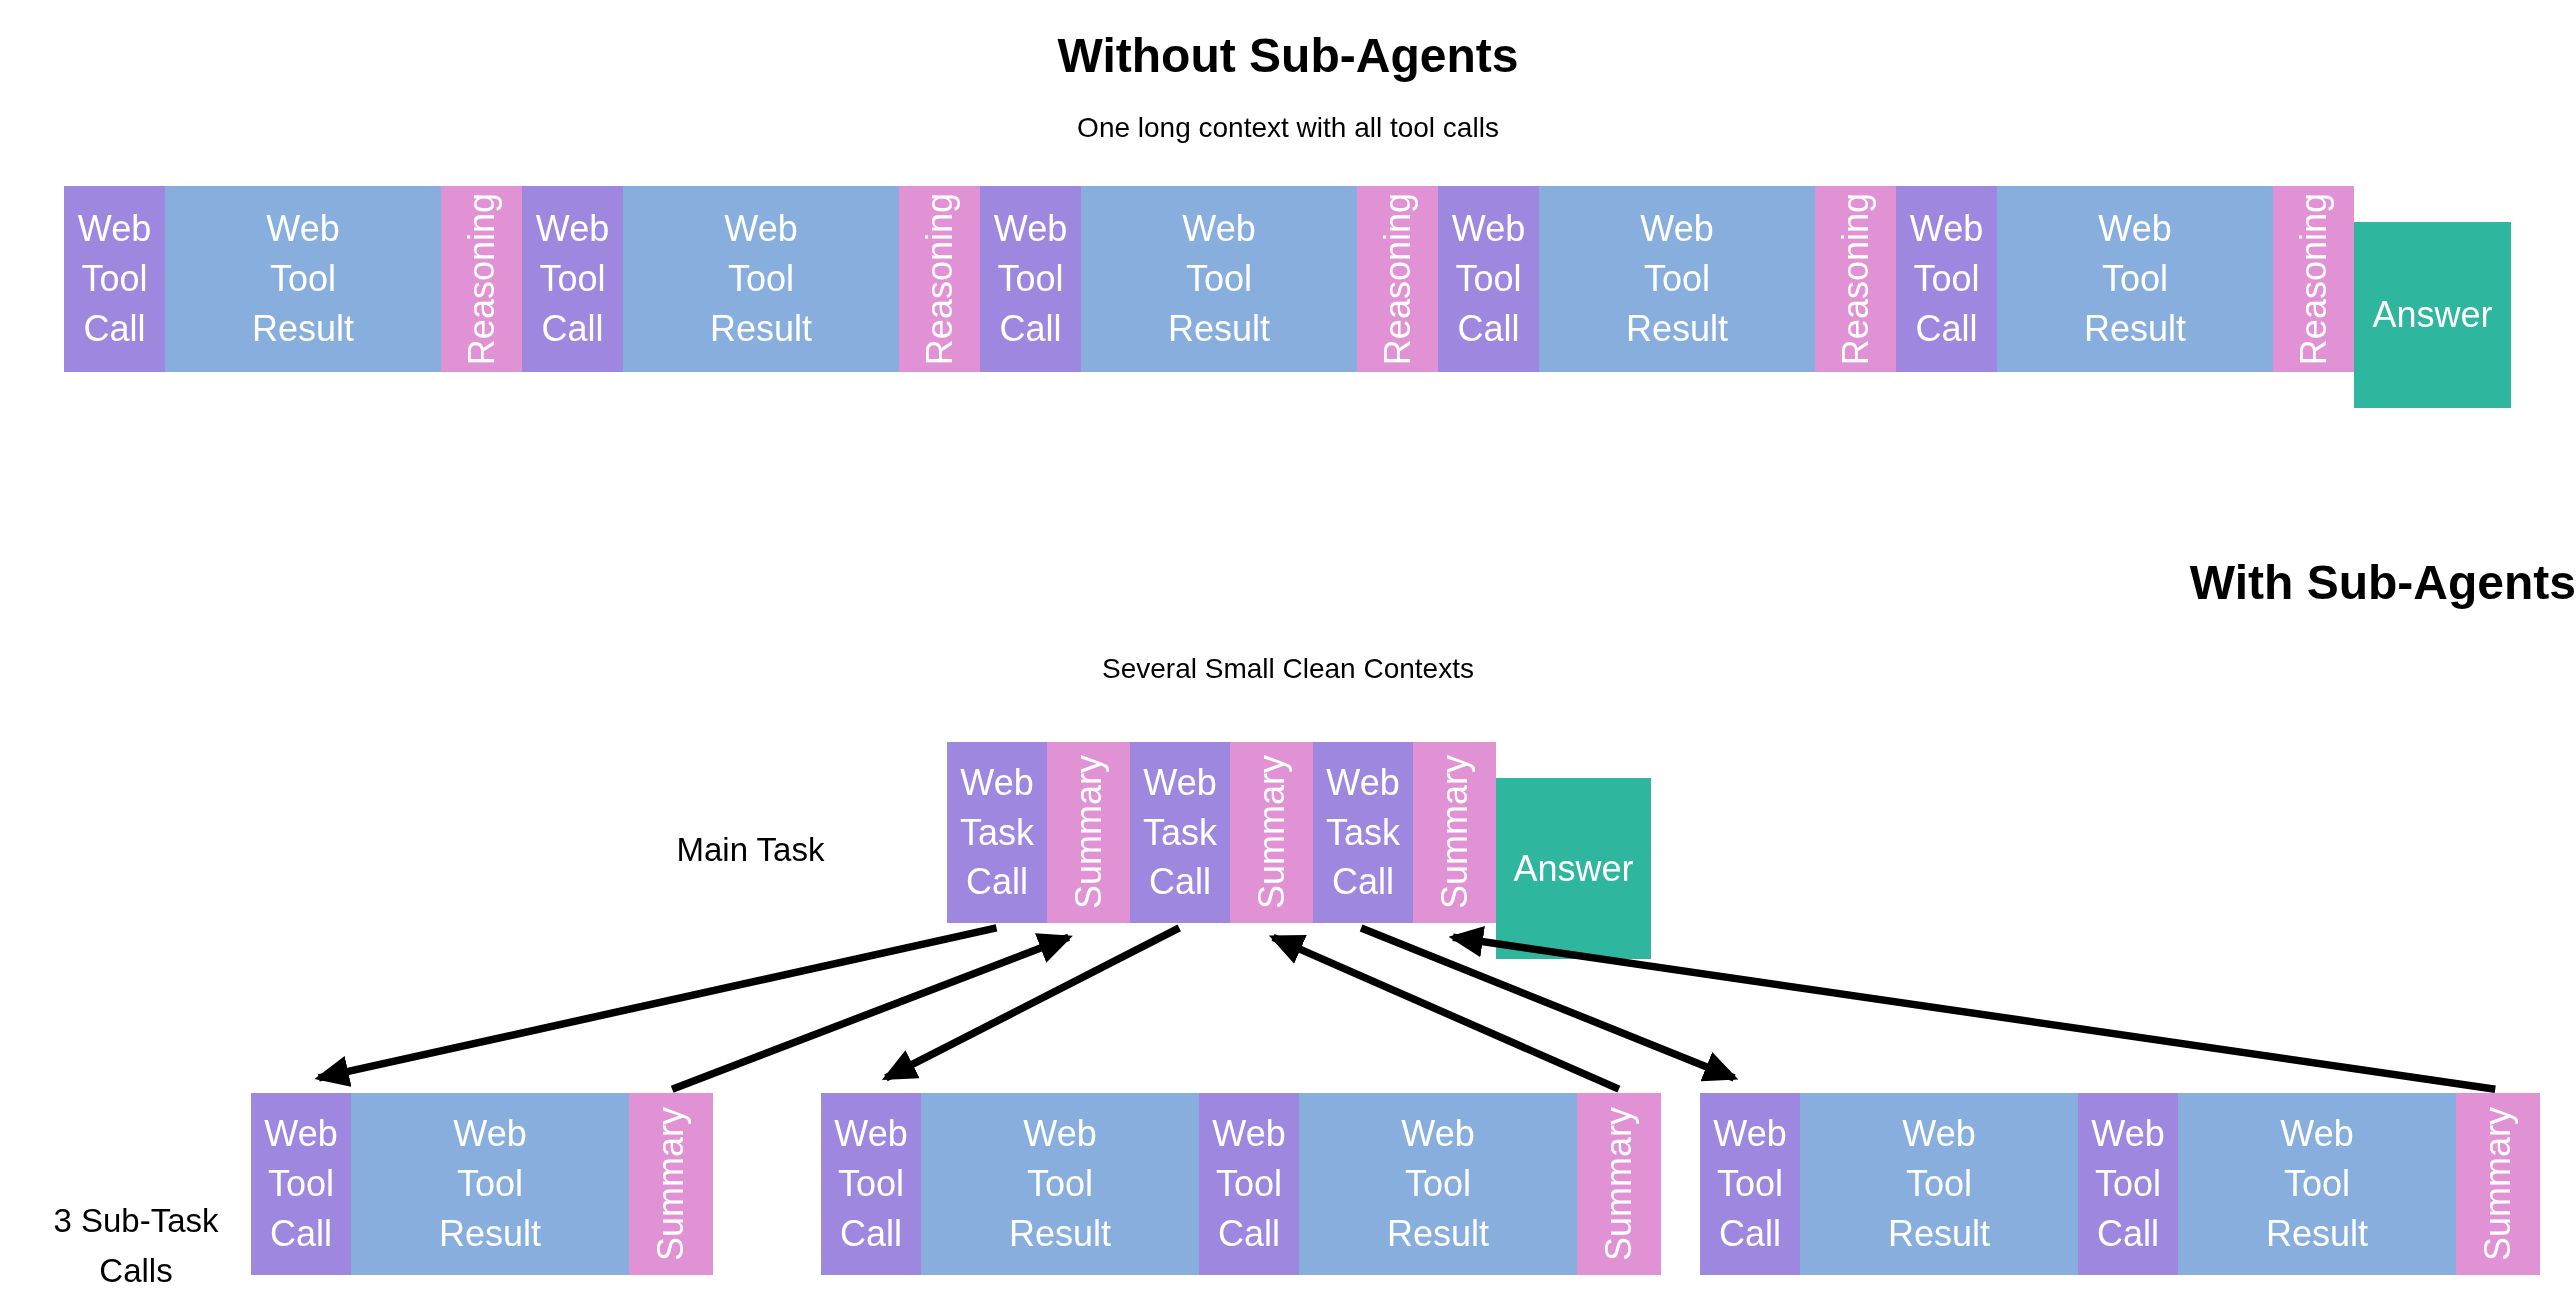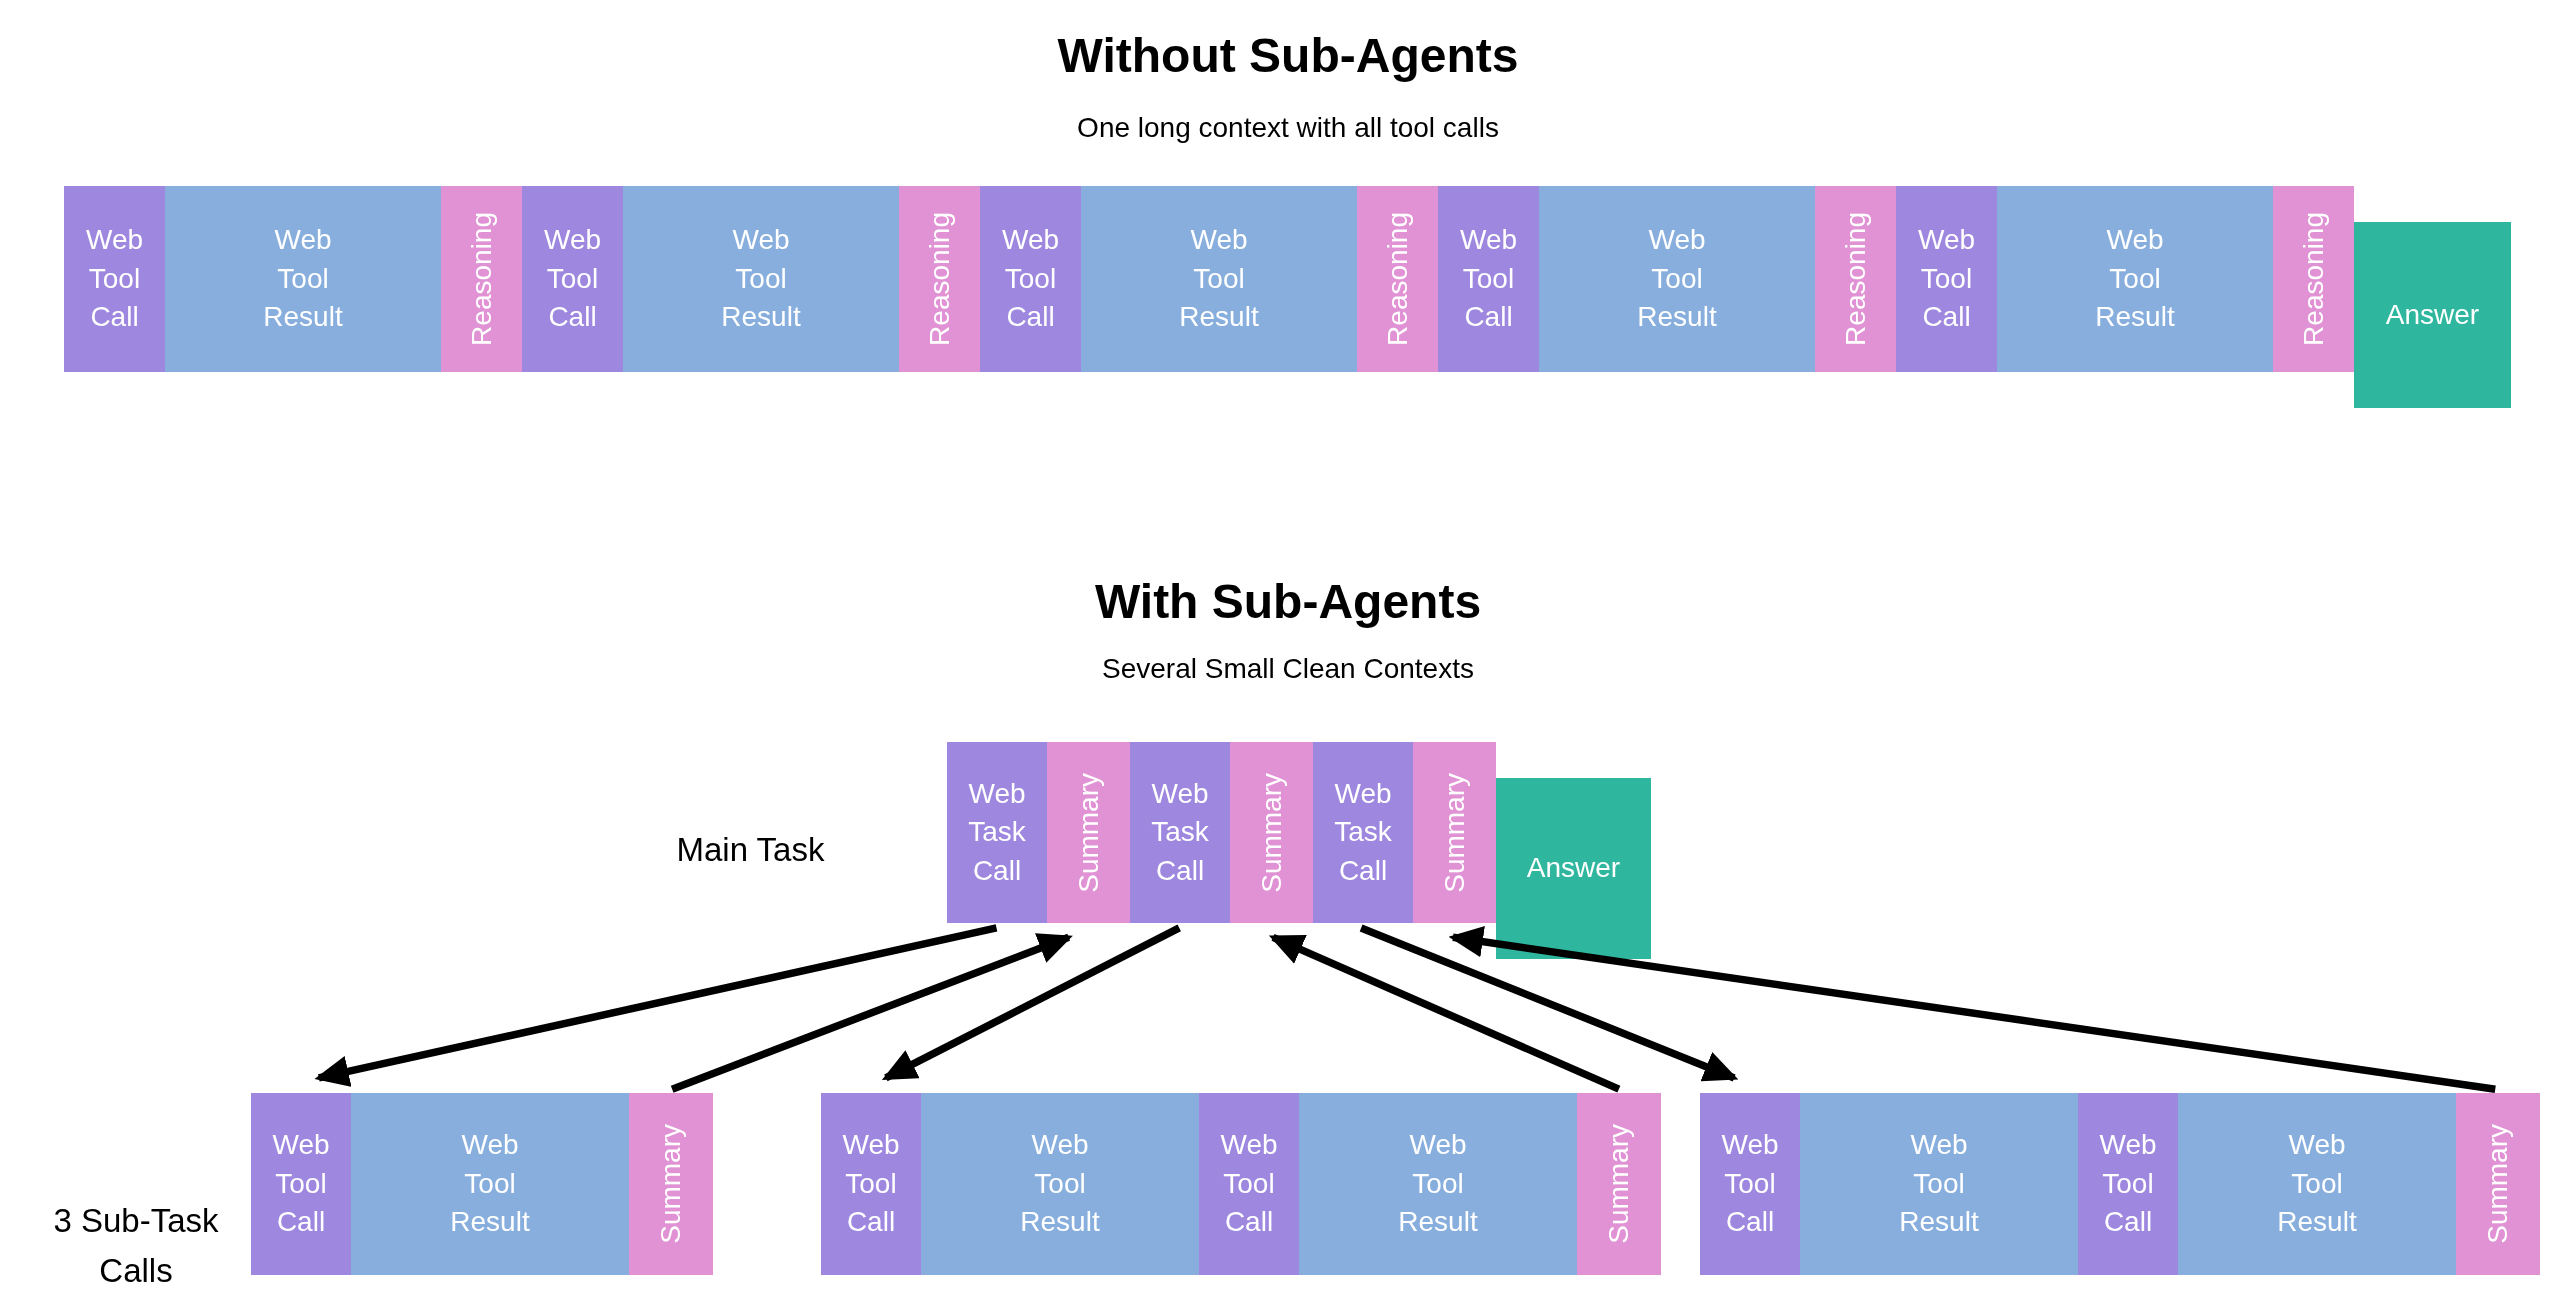--- a/index.html
+++ b/index.html
@@ -10,26 +10,26 @@
   html,body{background:var(--bg);}
   body{font-family:"Liberation Sans", sans-serif;}
   .canvas{position:relative; width:2576px; height:1316px; background:var(--bg); overflow:hidden;}
 
   .title{position:absolute; left:0; width:2576px; text-align:center;
          font-size:48px; font-weight:700; color:var(--heading); letter-spacing:0;}
   .subtitle{position:absolute; left:0; width:2576px; text-align:center;
          font-size:28px; font-weight:400; color:var(--heading);}
   #title-without{top:28px;}
   #subtitle-without{top:112px;}
-  #title-with{top:574px;}
+  #title-with{top:555px;text-align:right;}
   #subtitle-with{top:653px;}
 
   .bar{position:absolute; display:flex; flex-direction:row;}
   .seg{height:100%; display:flex; align-items:center; justify-content:center; overflow:hidden;}
-  .lbl{color:var(--blocktext); font-size:28px; line-height:1.38; text-align:center; white-space:pre-line;}
+  .lbl{color:var(--blocktext); font-size:36px; line-height:1.38; text-align:center; white-space:pre-line;}
   .vert .lbl{writing-mode:vertical-rl; transform:rotate(180deg); line-height:1;}
 
   .c-call{background:var(--purple);}
   .c-result{background:var(--blue);}
   .c-reason{background:var(--pink);}
   .c-answer{background:var(--green);margin-top:36px;}
 
   
   #top-bar{left:64px; top:186px; height:186px;}
   #top-bar .w-call{width:101px;}

